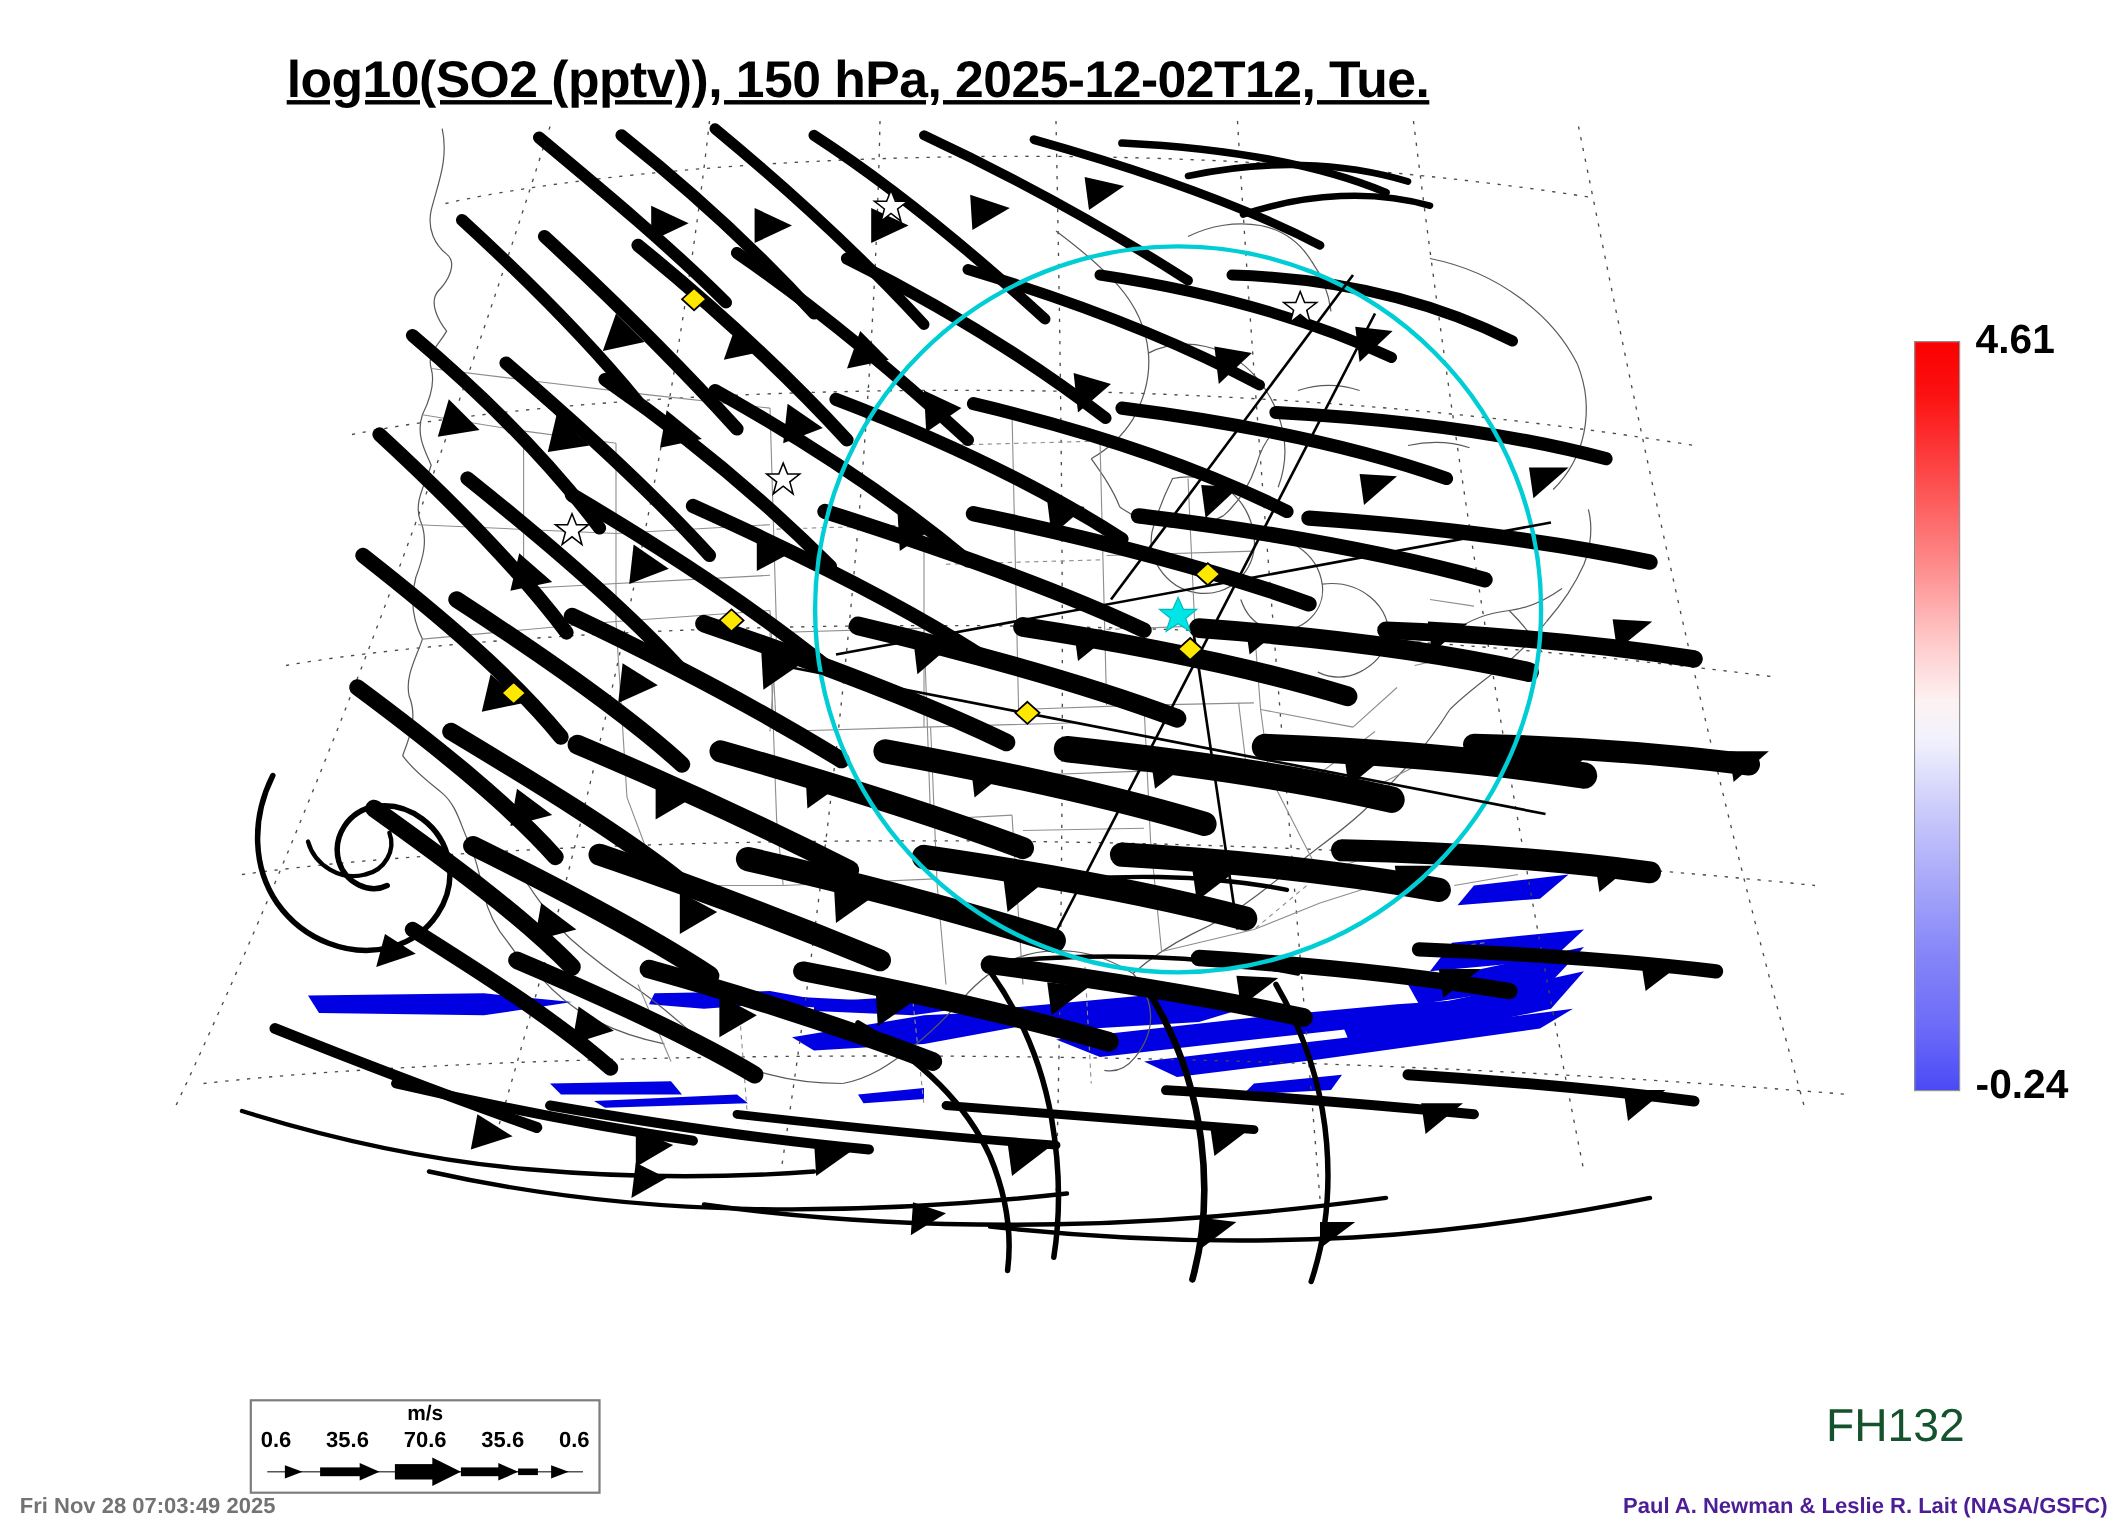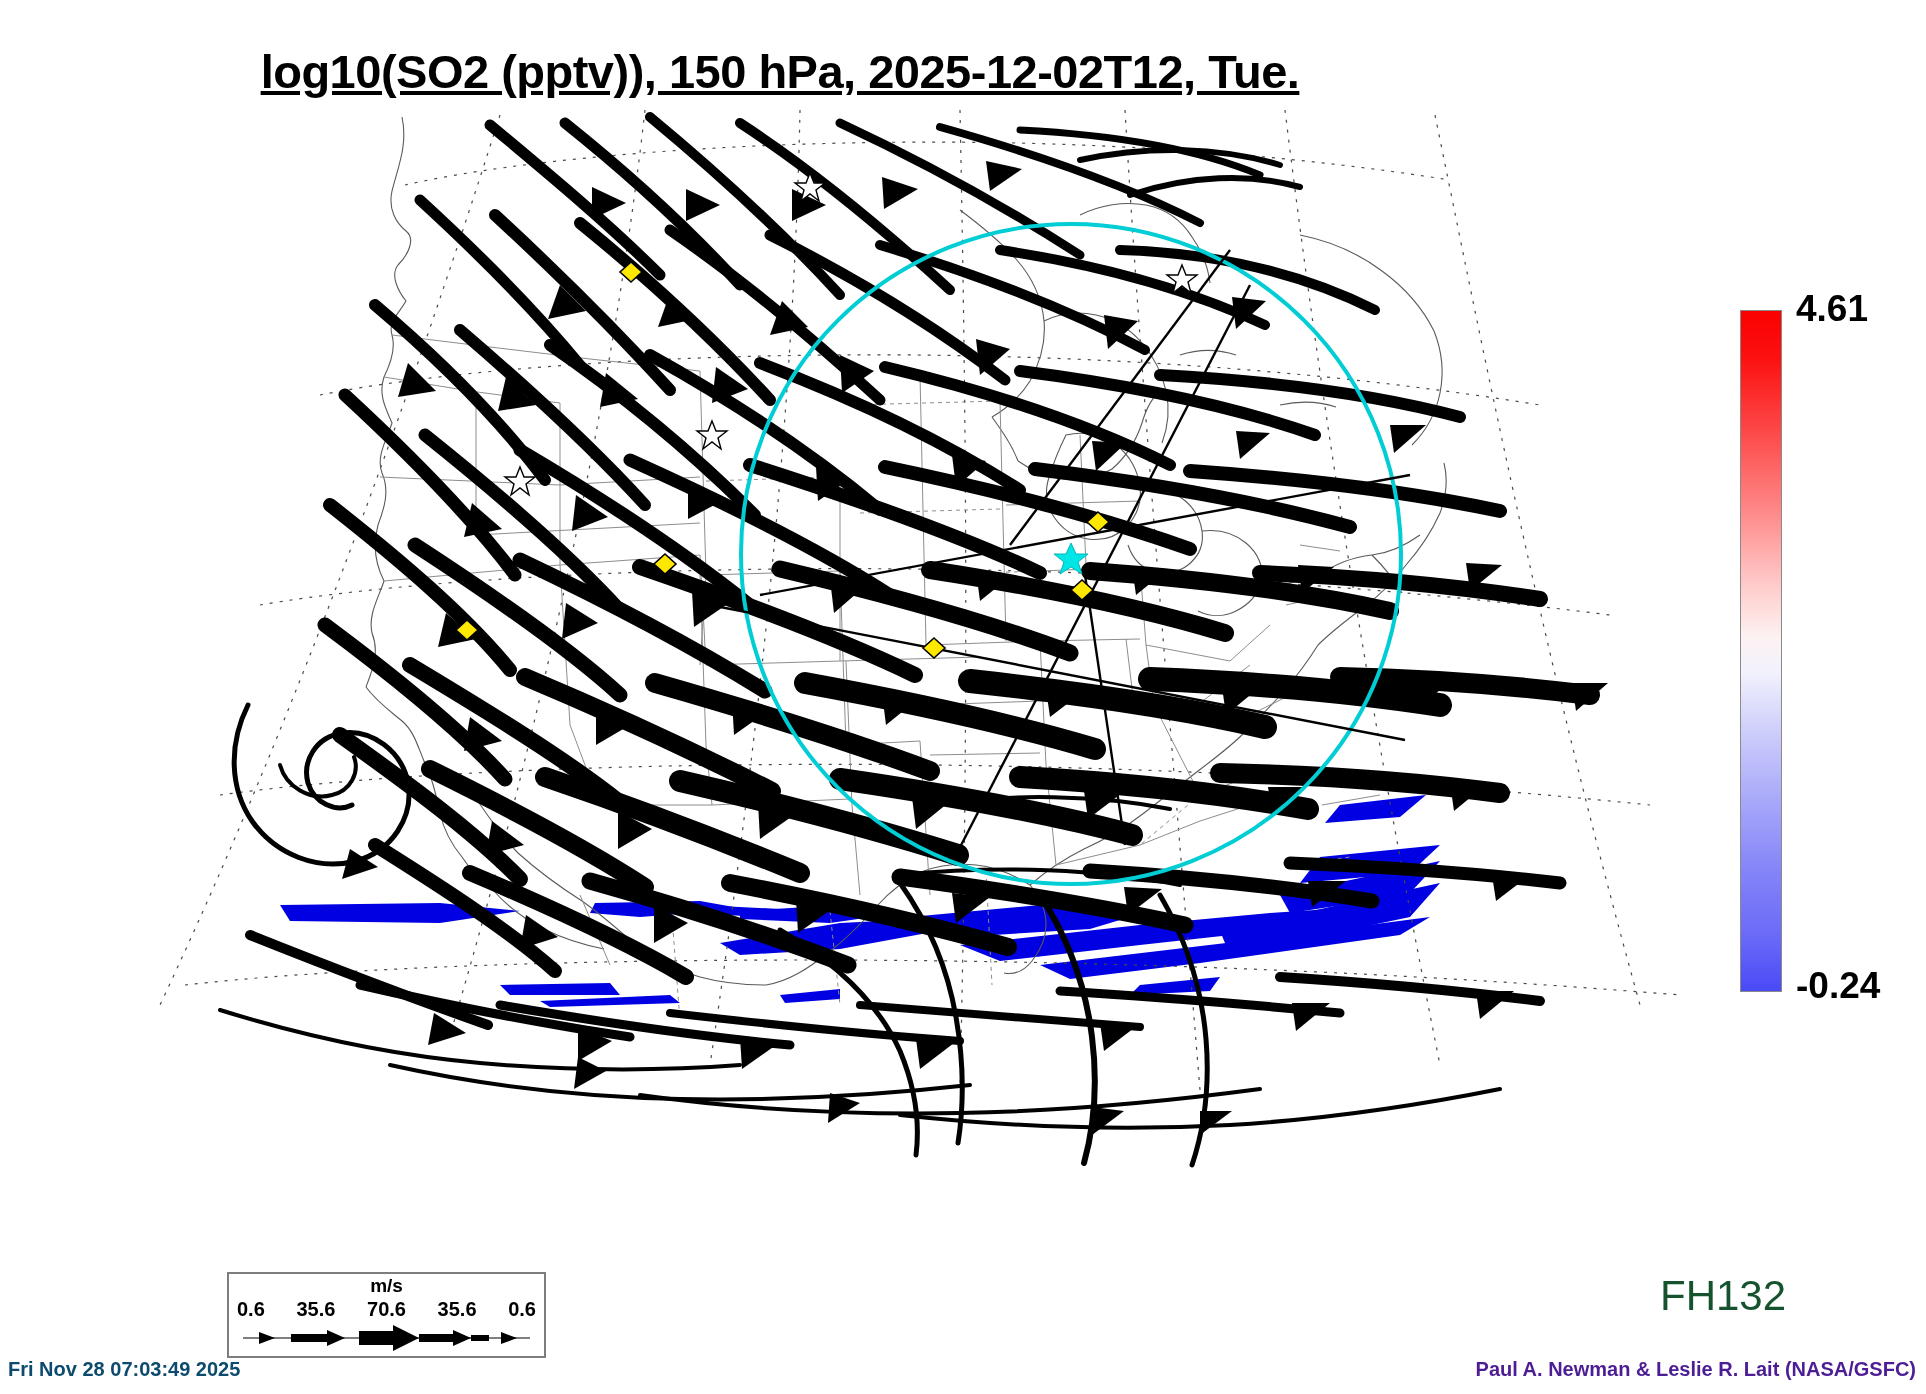--- a/index.html
+++ b/index.html
@@ -45,21 +45,21 @@
     justify-content:space-between;padding:0 8px;box-sizing:border-box;
   }
   #wind-legend-values span{font-size:20px;font-weight:bold;color:#000;}
   #wind-legend-arrows{position:absolute;left:0;top:48px;width:315px;height:32px;}
 
   
   #fh-label{
     position:absolute;left:1660px;top:1272px;font-size:42px;font-weight:normal;color:#14532d;
   }
   #timestamp{
-    position:absolute;left:8px;top:1358px;font-size:20px;font-weight:bold;color:#0c4a6e;
+    position:absolute;left:18px;top:1358px;font-size:20px;font-weight:bold;color:#737373;
   }
   #credit{
     position:absolute;right:10px;top:1358px;font-size:20px;font-weight:bold;color:#4c1d95;
   }
 
   .coast{fill:none;stroke:#5a5a5a;stroke-width:1.1;}
   .state{fill:none;stroke:#8d8d8d;stroke-width:1.0;}
   .state-dash{fill:none;stroke:#8d8d8d;stroke-width:1.0;stroke-dasharray:4 4;}
   .grat{fill:none;stroke:#4a4a4a;stroke-width:1.2;stroke-dasharray:3 7;}
   .stream{fill:none;stroke:#000;stroke-linecap:round;}

